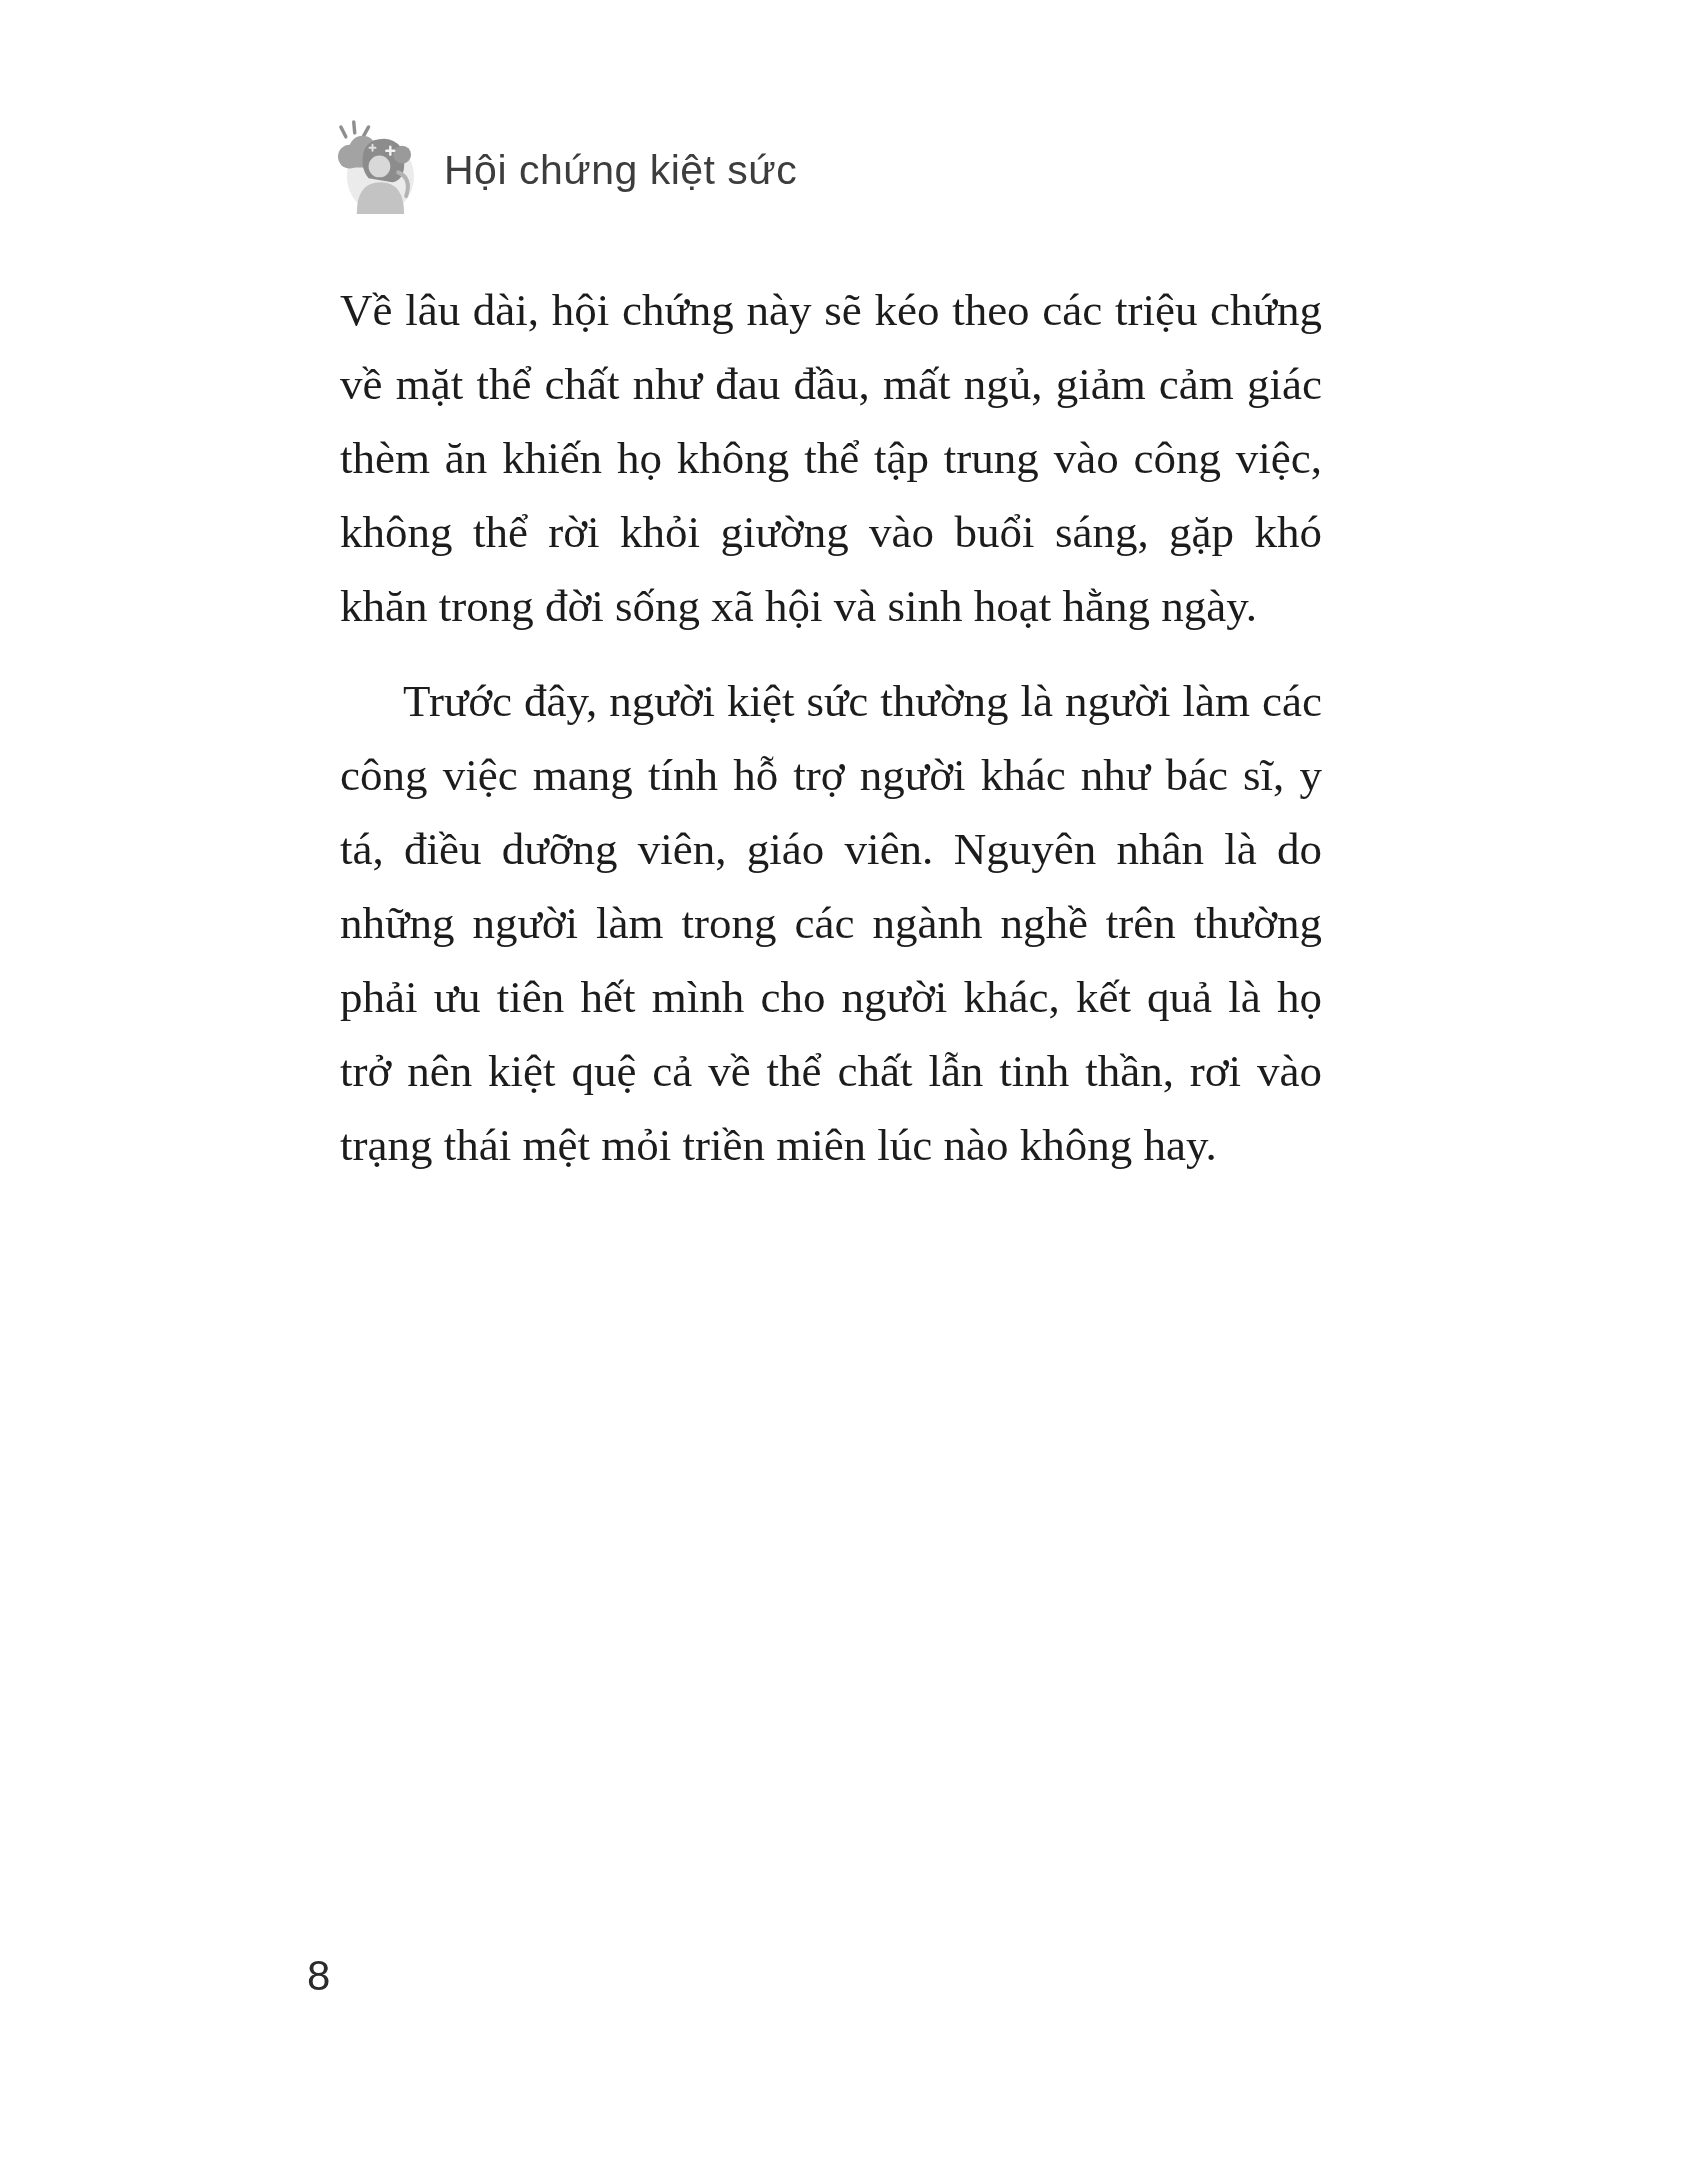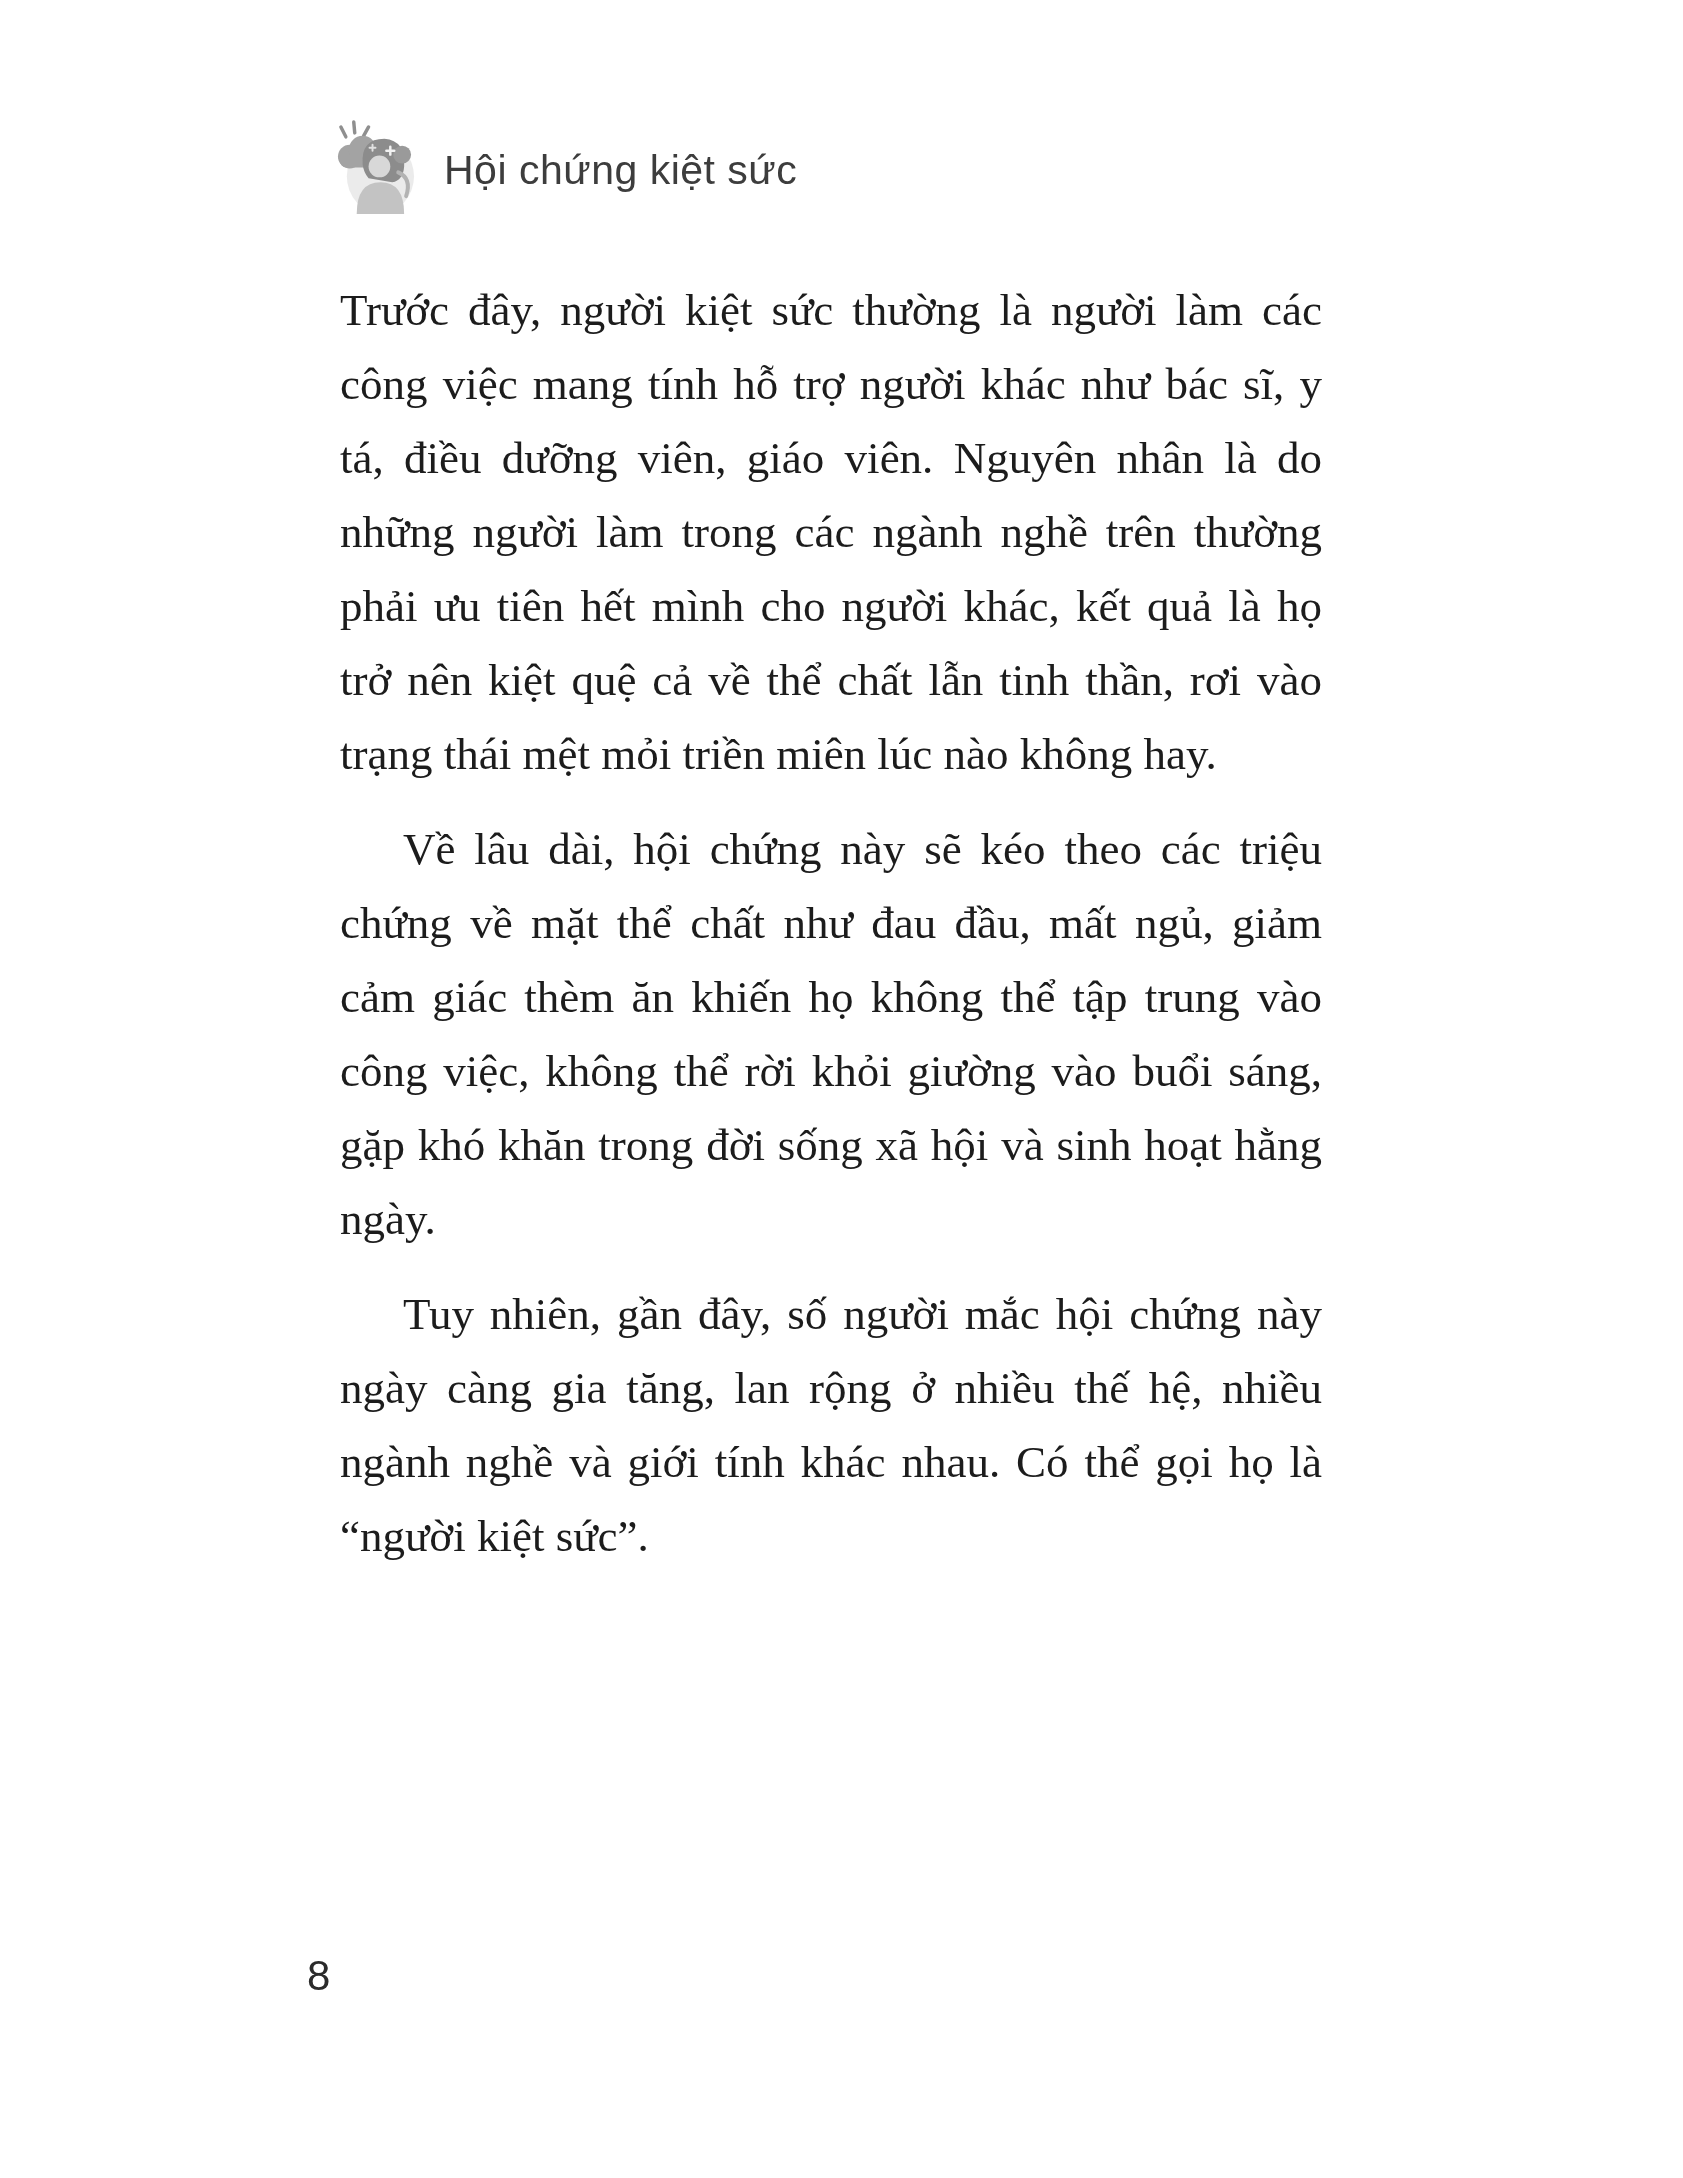--- a/index.html
+++ b/index.html
@@ -88,23 +88,22 @@
         <path d="M66,56 Q80,62 74,80" fill="none" stroke="#b3b3b3" stroke-width="4" stroke-linecap="round"></path>
 
         <path d="M58,30 l0,8 M54,34 l8,0" stroke="#f2f2f2" stroke-width="2.5" stroke-linecap="round"></path>
         <path d="M40,28 l0,6 M37,31 l6,0" stroke="#e0e0e0" stroke-width="2" stroke-linecap="round"></path>
       </svg>
     </span>
     <span class="header-title">Hội chứng kiệt sức</span>
   </header>
 
   <main class="body-text">
+    <p>Về lâu dài, hội chứng này sẽ kéo theo các triệu chứng về mặt thể chất như đau đầu, mất ngủ, giảm cảm giác thèm ăn khiến họ không thể tập trung vào công việc, không thể rời khỏi giường vào buổi sáng, gặp khó khăn trong đời sống xã hội và sinh hoạt hằng ngày.</p>
     <p>Trước đây, người kiệt sức thường là người làm các công việc mang tính hỗ trợ người khác như bác sĩ, y tá, điều dưỡng viên, giáo viên. Nguyên nhân là do những người làm trong các ngành nghề trên thường phải ưu tiên hết mình cho người khác, kết quả là họ trở nên kiệt quệ cả về thể chất lẫn tinh thần, rơi vào trạng thái mệt mỏi triền miên lúc nào không hay.</p>
-    <p>Về lâu dài, hội chứng này sẽ kéo theo các triệu chứng về mặt thể chất như đau đầu, mất ngủ, giảm cảm giác thèm ăn khiến họ không thể tập trung vào công việc, không thể rời khỏi giường vào buổi sáng, gặp khó khăn trong đời sống xã hội và sinh hoạt hằng ngày.</p>
-    <p>Tuy nhiên, gần đây, số người mắc hội chứng này ngày càng gia tăng, lan rộng ở nhiều thế hệ, nhiều ngành nghề và giới tính khác nhau. Có thể gọi họ là “người kiệt sức”.</p>
   </main>
 
   <footer>
     <span class="page-number">8</span>
   </footer>
 
 </div>
 
 
 </body></html>

